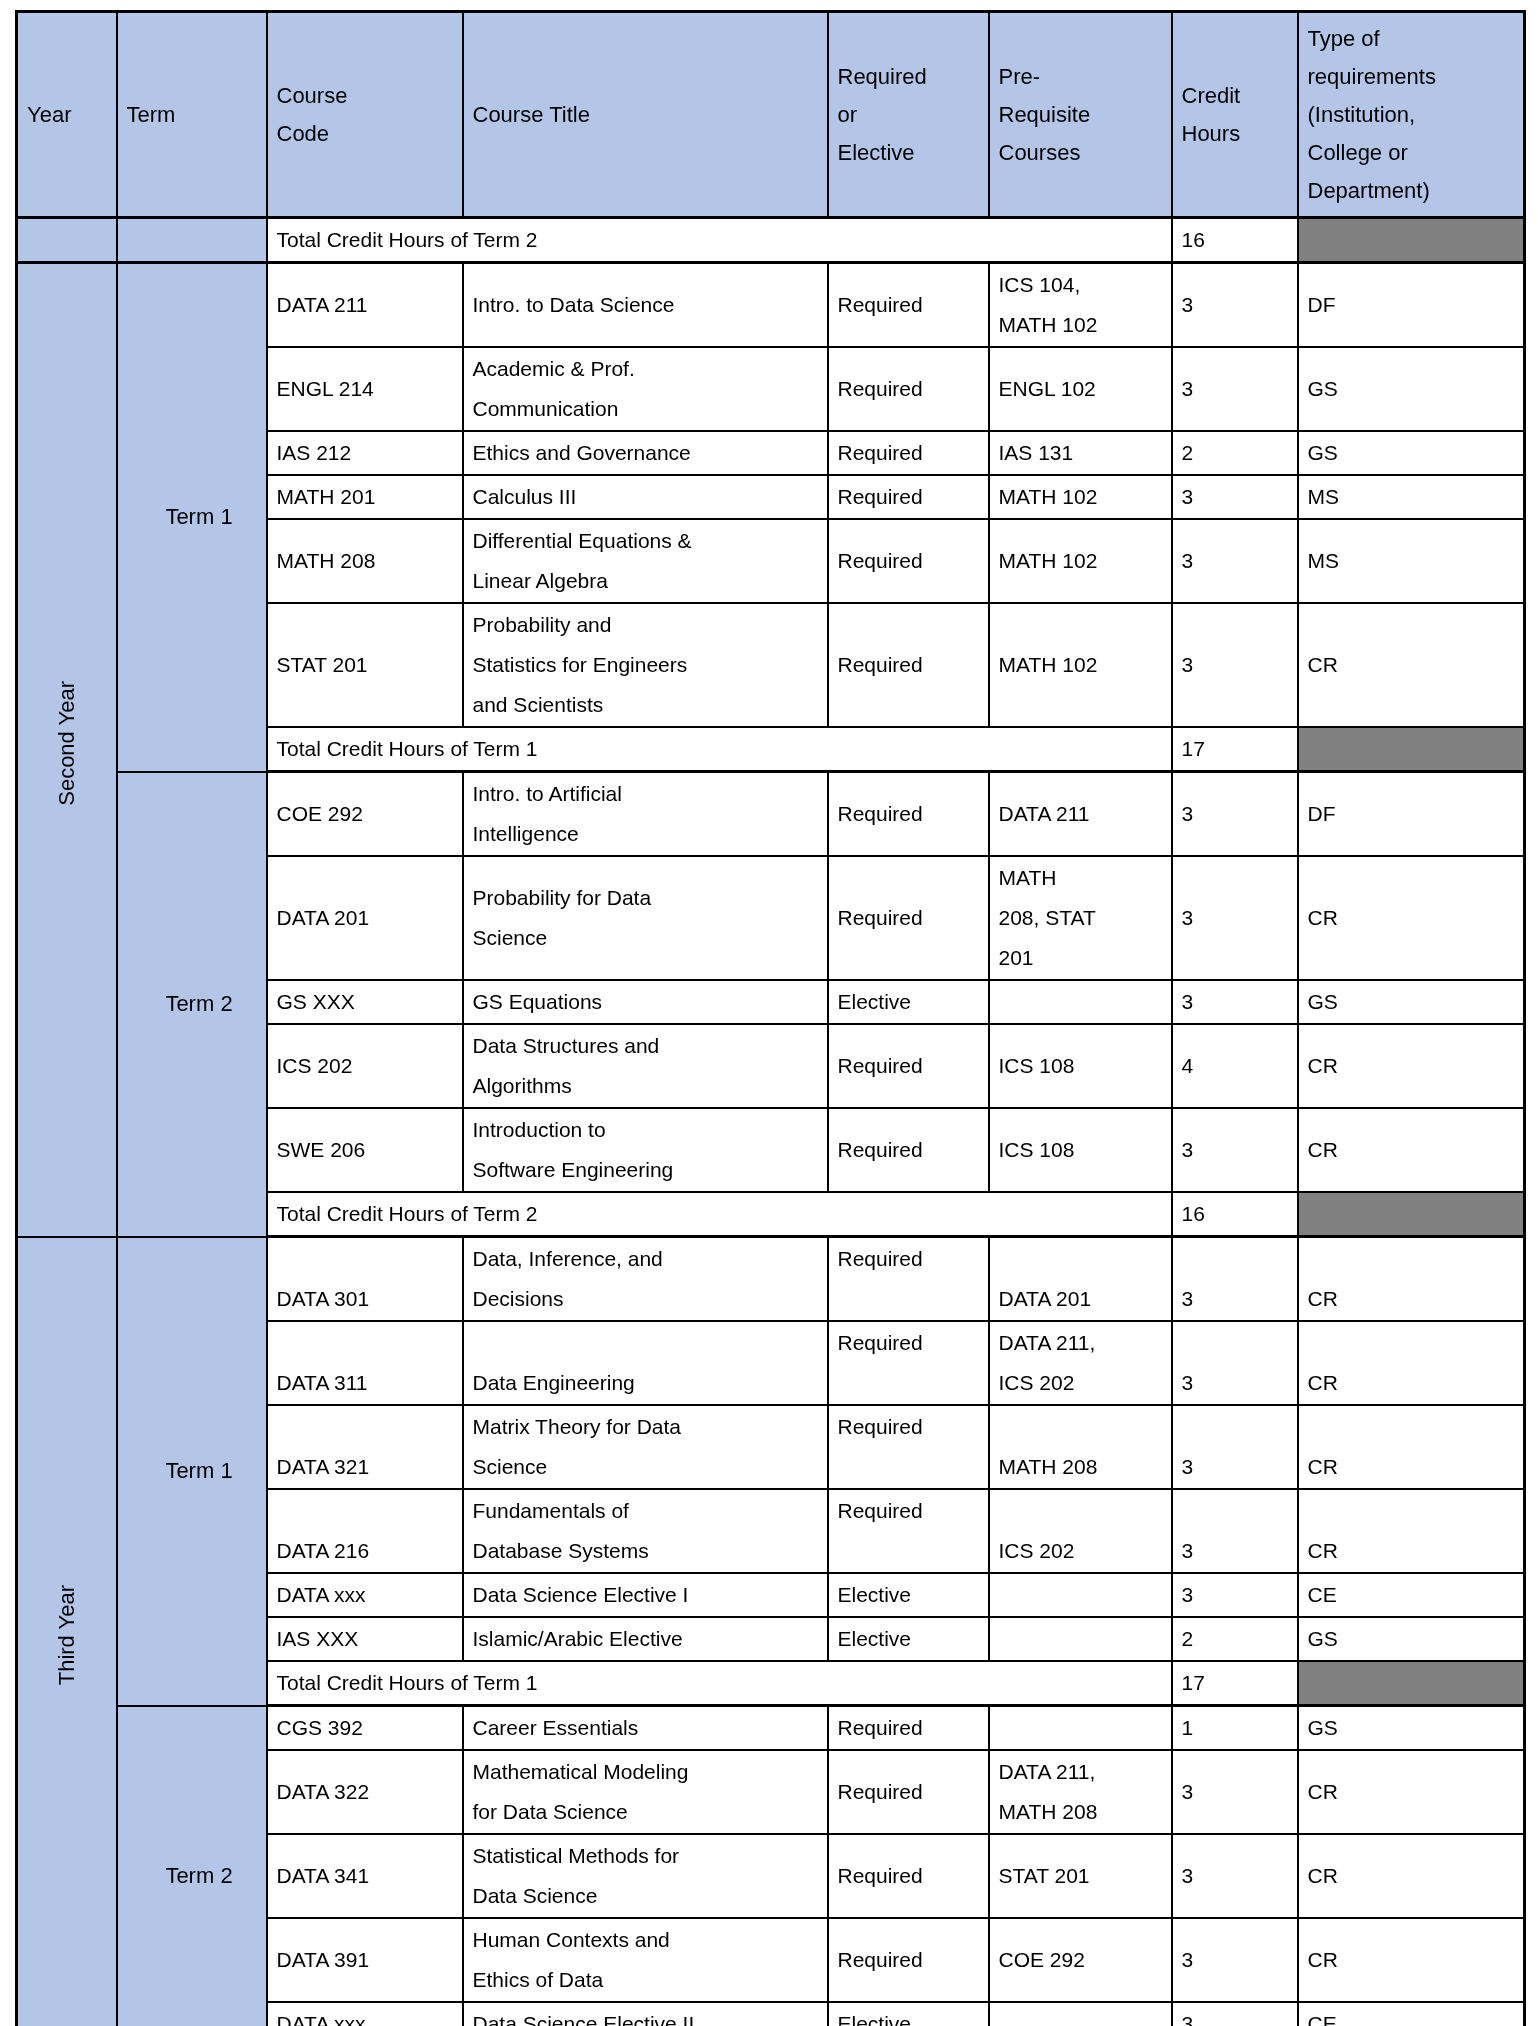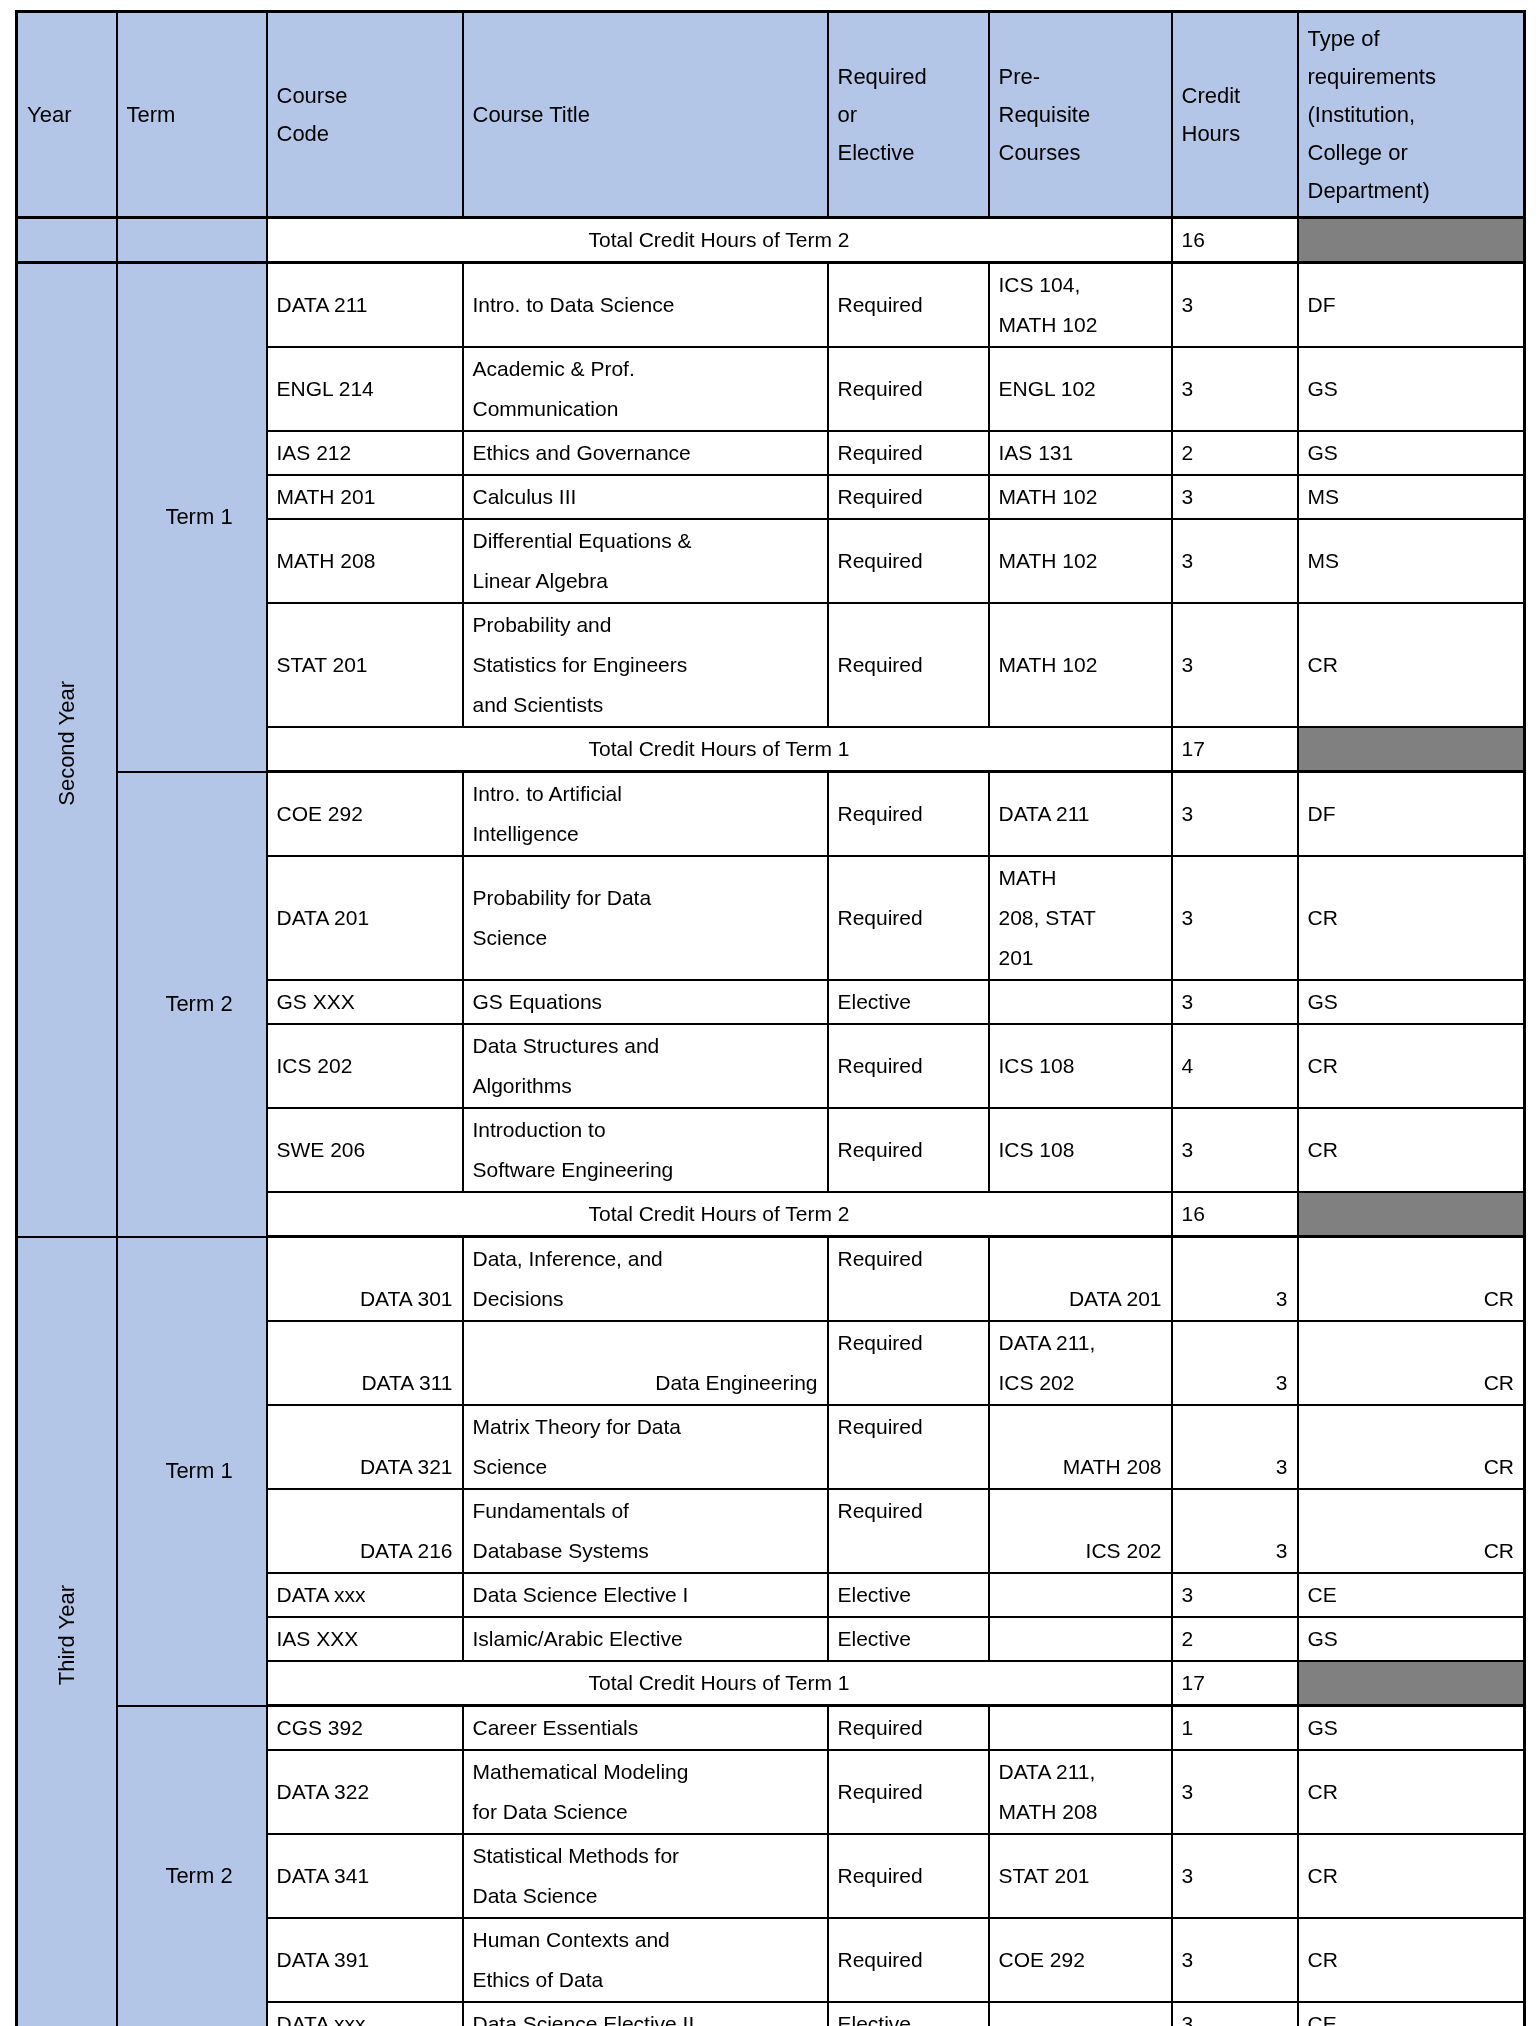--- a/index.html
+++ b/index.html
@@ -57,25 +57,25 @@
   }
   .year-cell{padding:0;}
   .vtext{
     display:inline-block;
     writing-mode:vertical-rl;
     transform:rotate(180deg);
     white-space:nowrap;
     font-size:22px;
   }
   .term-cell span{font-size:22px;}
-  .total-label{text-align:center;}
+  .total-label{}
   tr.total-row td{border-bottom-width:3px;}
   .na-cell{background:var(--na-bg);}
   .va-top{vertical-align:top;border-radius:21px;}
-  .va-bottom{vertical-align:bottom;text-align:right;}
+  .va-bottom{vertical-align:bottom;}
 </style>
 </head>
 <body>
 
 <div class="page">
   <table class="plan">
     <colgroup>
       <col class="col-year">
         <col class="col-term">
         <col class="col-code">

